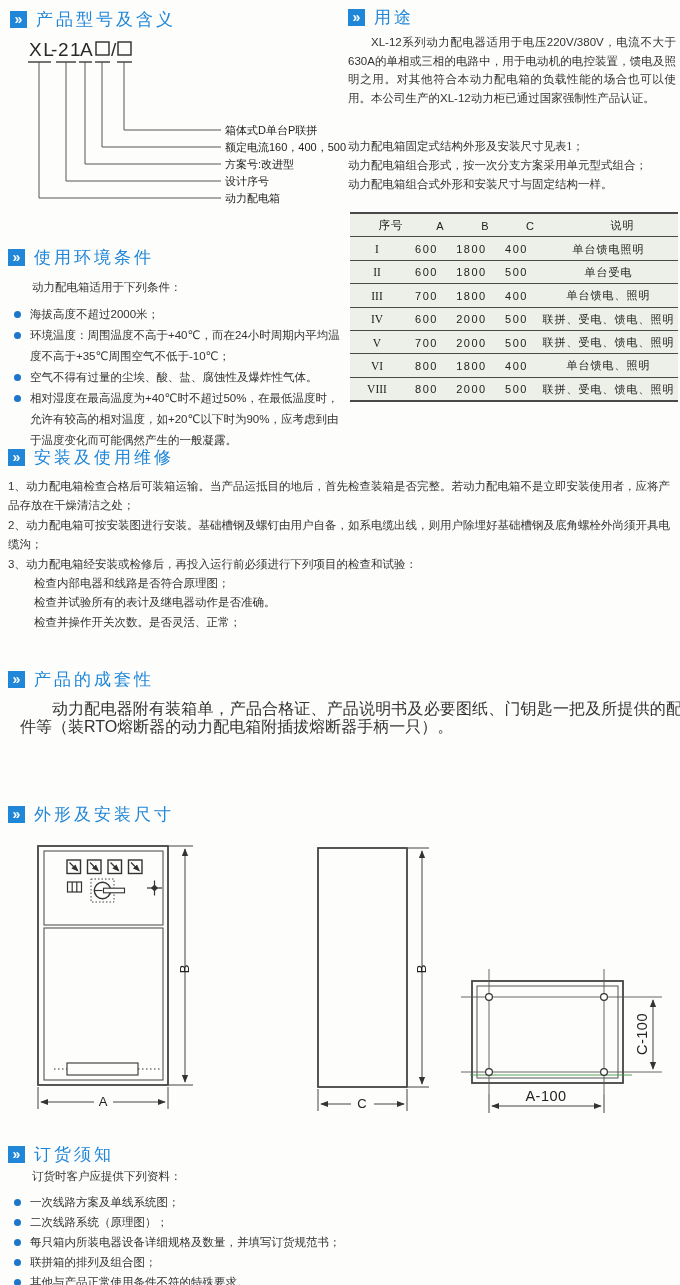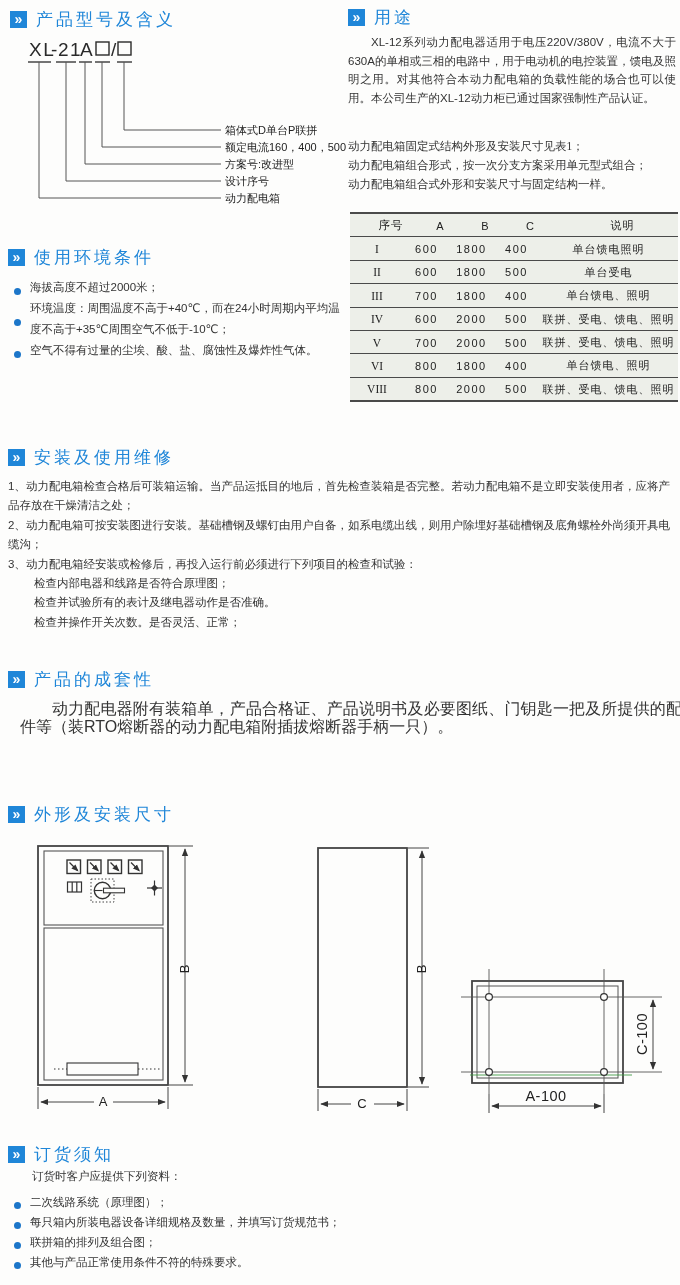--- a/index.html
+++ b/index.html
@@ -32,21 +32,21 @@
   .spec-table th{letter-spacing:1px;padding-left:28px;}
   .col-seq{width:54px;font-family:"Liberation Serif","DejaVu Serif",serif;font-size:11.5px;}
   .col-a{width:45px;letter-spacing:1.5px;}
   .col-b{width:45px;letter-spacing:1.5px;}
   .col-c{width:45px;letter-spacing:1.5px;}
   .col-desc{width:139px;letter-spacing:1px;}
 
   
   .list{position:absolute;}
   .list .intro{margin-left:18px;margin-bottom:6px;}
-  .b-item{display:flex;align-items:center;}
+  .b-item{display:flex;align-items:flex-start;}
   .b-item .dot{width:7px;height:7px;border-radius:50%;background:#1c76c9;margin:7px 9px 0 0;flex:0 0 auto;}
   .env-list{left:14px;top:277px;width:334px;font-size:11.5px;line-height:21px;}
   .order-list{left:14px;top:1166px;width:650px;font-size:11.5px;line-height:20px;}
   .order-list .b-item{height:20px;}
   .order-list .b-item .dot{margin-top:6.5px;}
 
   
   .install-list{position:absolute;left:8px;top:477px;width:666px;font-size:11.5px;line-height:19.4px;}
   .install-list .sub{padding-left:26px;}
 
@@ -176,31 +176,36 @@
       <td class="col-desc">联拼、受电、馈电、照明</td>
     </tr>
   </tbody>
     </table>
 
   <div class="heading" style="left:8px;top:246px;">
     <span class="h-icon">»</span>
     <span class="h-txt">使用环境条件</span>
   </div>
   <div class="list env-list">
+    <div class="intro">动力配电箱适用于下列条件：</div>
     <div class="b-item">
       <span class="dot"></span>
       <span>海拔高度不超过2000米；</span>
     </div>
     <div class="b-item">
       <span class="dot"></span>
       <span>环境温度：周围温度不高于+40℃，而在24小时周期内平均温度不高于+35℃周围空气不低于-10℃；</span>
     </div>
     <div class="b-item">
       <span class="dot"></span>
       <span>空气不得有过量的尘埃、酸、盐、腐蚀性及爆炸性气体。</span>
+    </div>
+    <div class="b-item">
+      <span class="dot"></span>
+      <span>相对湿度在最高温度为+40℃时不超过50%，在最低温度时，允许有较高的相对温度，如+20℃以下时为90%，应考虑到由于温度变化而可能偶然产生的一般凝露。</span>
     </div>
   </div>
 
   <div class="heading" style="left:8px;top:446px;">
     <span class="h-icon">»</span>
     <span class="h-txt">安装及使用维修</span>
   </div>
   <div class="install-list">
     <div>1、动力配电箱检查合格后可装箱运输。当产品运抵目的地后，首先检查装箱是否完整。若动力配电箱不是立即安装使用者，应将产品存放在干燥清洁之处；</div>
     <div>2、动力配电箱可按安装图进行安装。基础槽钢及螺钉由用户自备，如系电缆出线，则用户除埋好基础槽钢及底角螺栓外尚须开具电缆沟；</div>
@@ -338,20 +343,24 @@
   </svg>
 
   <div class="heading" style="left:8px;top:1143px;">
     <span class="h-icon">»</span>
     <span class="h-txt">订货须知</span>
   </div>
   <div class="list order-list">
     <div class="intro">订货时客户应提供下列资料：</div>
     <div class="b-item">
       <span class="dot"></span>
+      <span>一次线路方案及单线系统图；</span>
+    </div>
+    <div class="b-item">
+      <span class="dot"></span>
       <span>二次线路系统（原理图）；</span>
     </div>
     <div class="b-item">
       <span class="dot"></span>
       <span>每只箱内所装电器设备详细规格及数量，并填写订货规范书；</span>
     </div>
     <div class="b-item">
       <span class="dot"></span>
       <span>联拼箱的排列及组合图；</span>
     </div>

